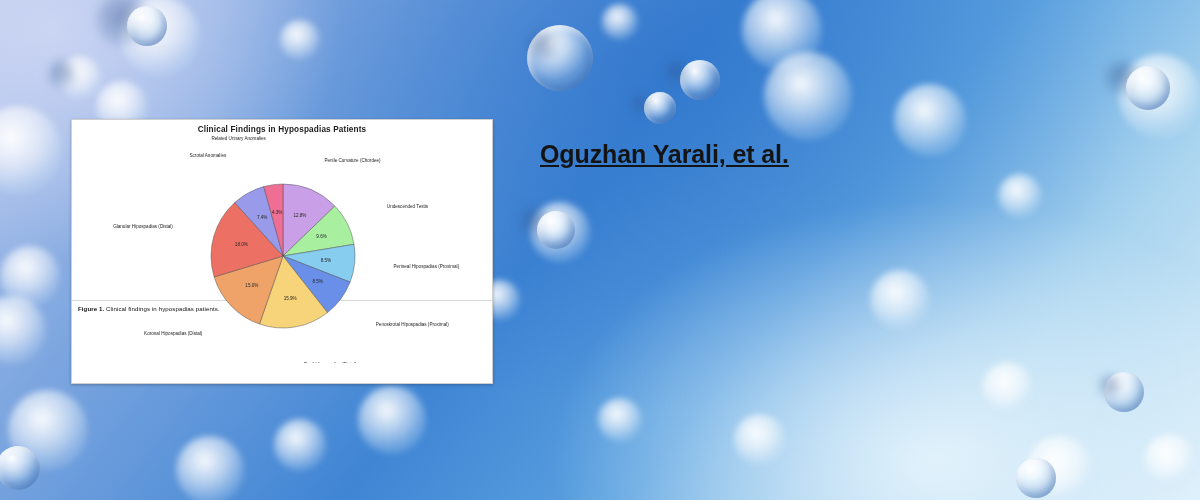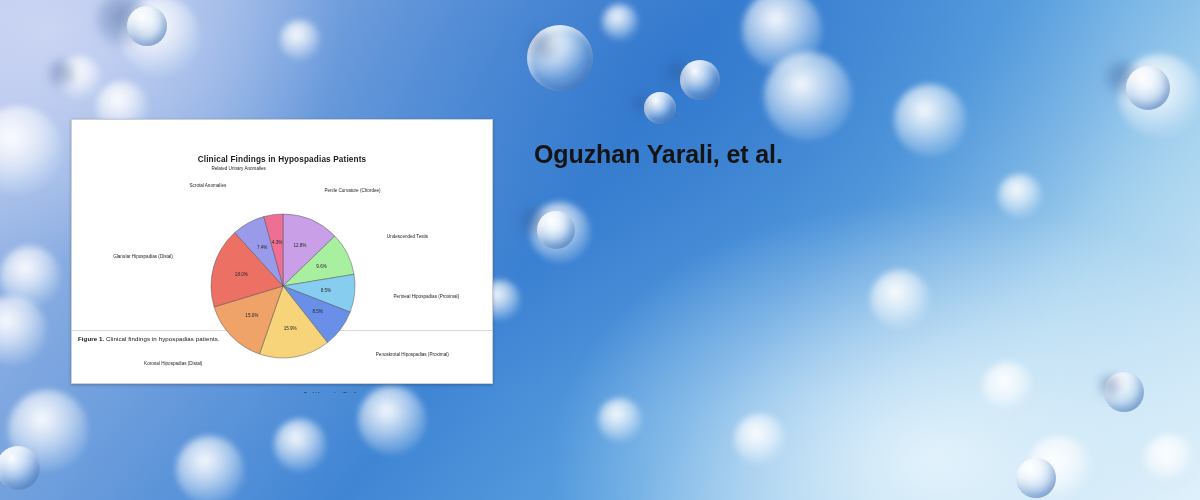--- a/index.html
+++ b/index.html
@@ -69,21 +69,20 @@
     border: 1px solid #cfcfcf;
     box-shadow: 0 1px 3px rgba(0,0,0,0.25);
     box-sizing: border-box;
   }
   #figure-plot {
     position: relative;
     width: 100%;
     height: 181px;
     border-bottom: 1px solid #d8d8d8;
     box-sizing: border-box;
-    margin-top: 30px;
   }
   #chart-title {
     position: absolute;
     top: 5px;
     left: 0;
     width: 100%;
     text-align: center;
     font-size: 8.2px;
     font-weight: bold;
     color: #1a1a1a;
@@ -127,25 +126,26 @@
   }
   #paper-title {
     margin: 0;
     font-size: 37px;
     line-height: 1.16;
     font-weight: bold;
     color: #141414;
     letter-spacing: -0.4px;
   }
   #paper-authors {
-    margin: 28px 0 0 0;
+    margin: 28px 0 0 6px;
     font-size: 25px;
     font-weight: bold;
     color: #141414;
     letter-spacing: -0.1px;
+    text-decoration: underline;
   }
 </style>
 </head>
 <body>
 
 <div id="banner">
 
   <div id="bokeh-layer">
       <div class="bokeh bk-soft" style="left: 120px; top: -4px; width: 80px; height: 80px;"></div>
       <div class="bokeh bk-dark" style="left: 96px; top: -6px; width: 52px; height: 52px;"></div>

